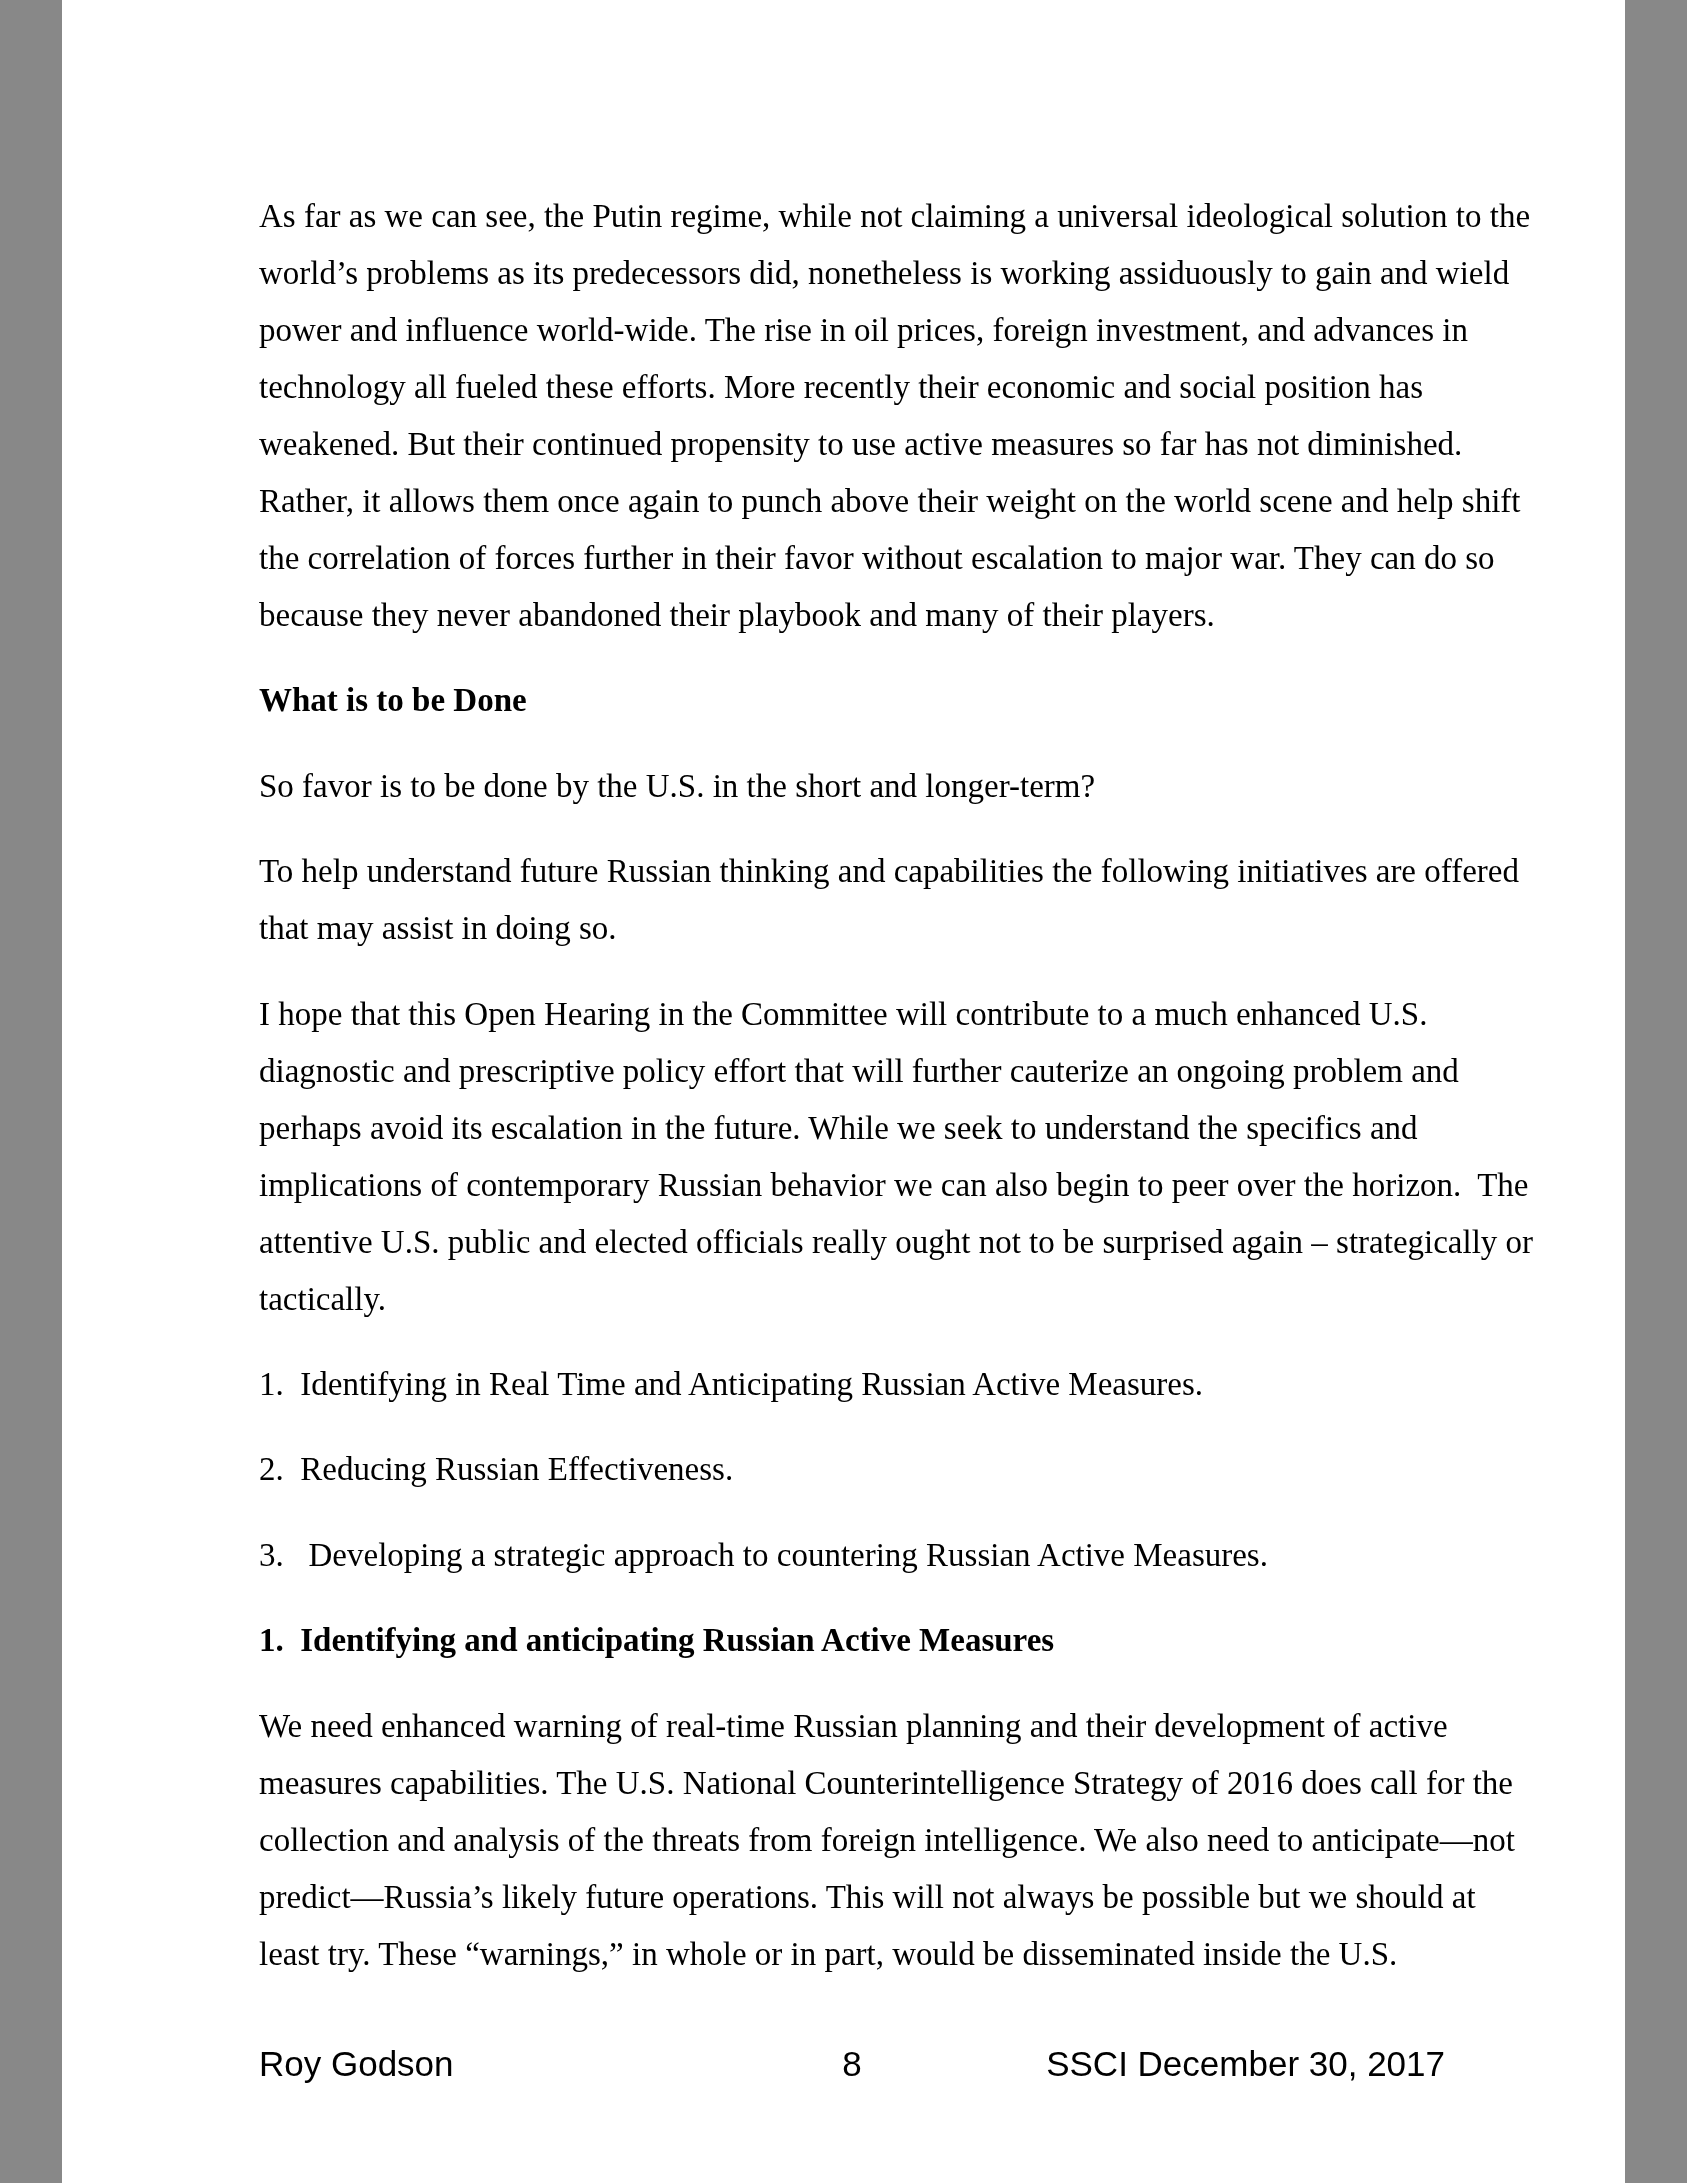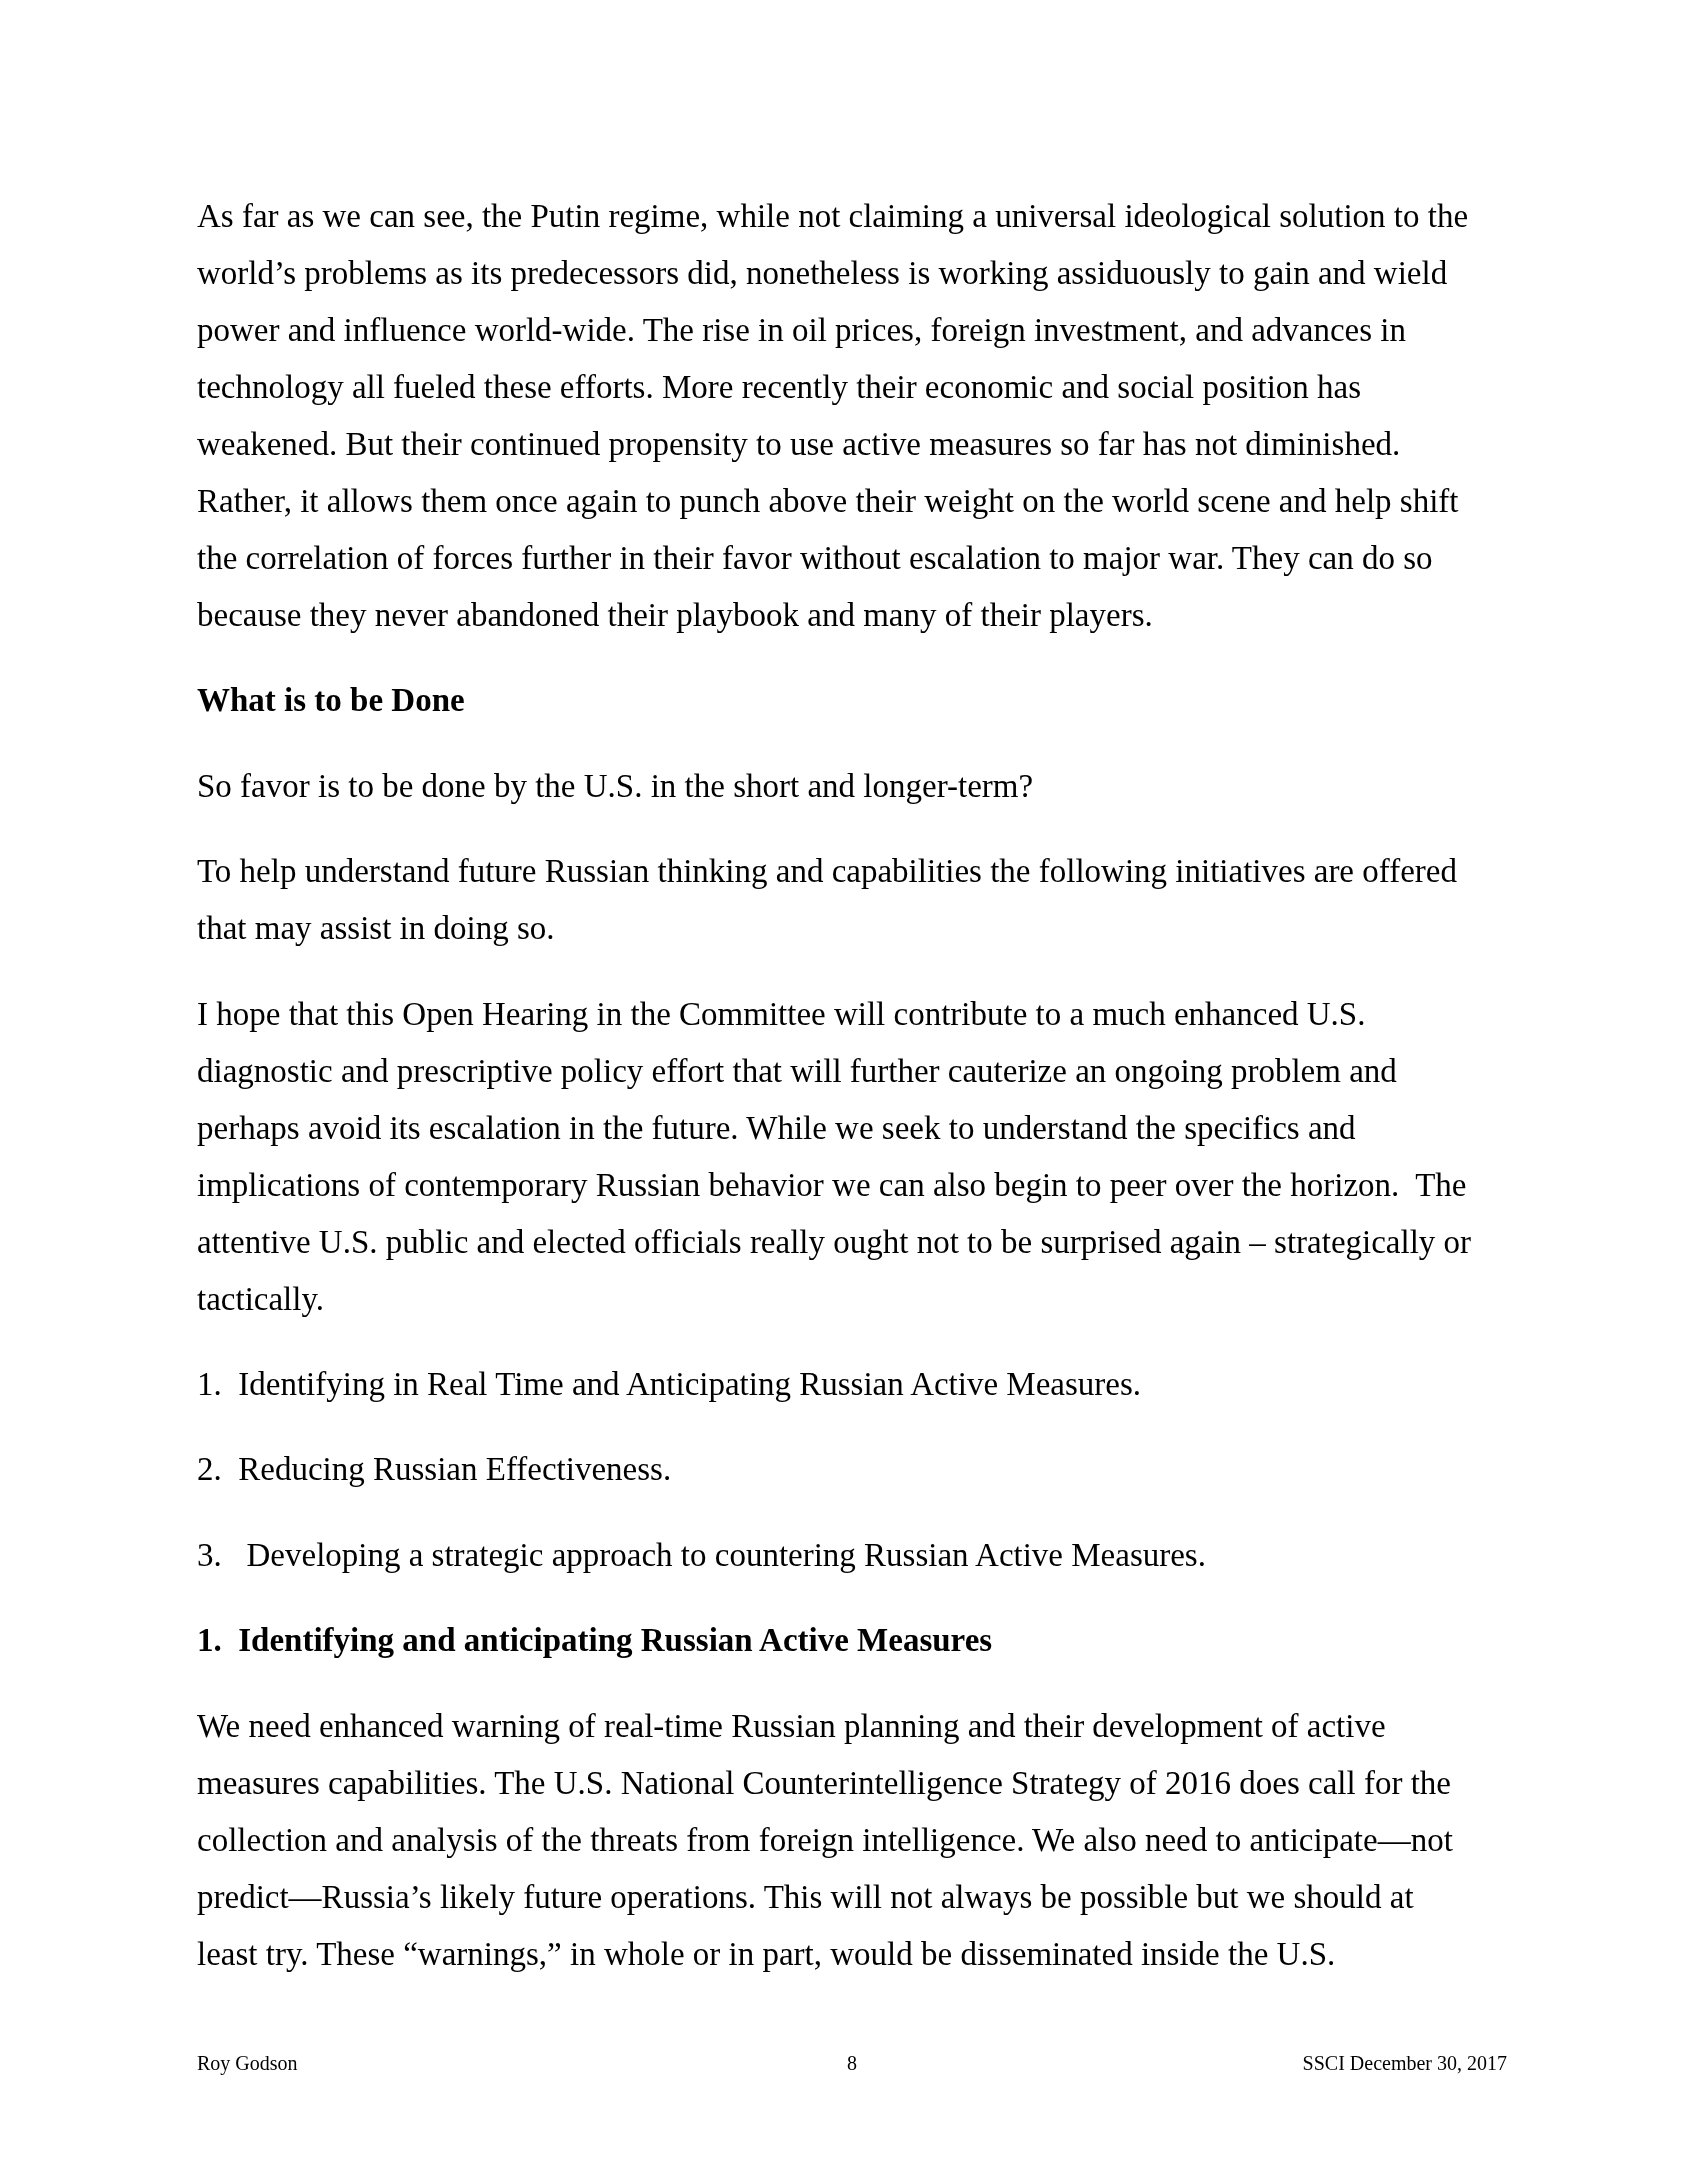--- a/index.html
+++ b/index.html
@@ -1,19 +1,19 @@
 <!DOCTYPE html>
 <html style="font-size:10.6px"><head>
 <meta charset="utf-8">
 <style>
   * { margin: 0; padding: 0; box-sizing: border-box; }
   html, body { background: #888; }
   .page {
     position: relative;
-    width: 1687px;
+    width: 1563px;
     height: 2183px;
     margin: 0 auto;
     background: #ffffff;
     color: #000000;
     font-family: "Liberation Serif", serif;
     overflow: hidden;
   }
   .content {
     position: absolute;
     left: 197px;
@@ -29,22 +29,22 @@
   }
   .heading { font-weight: bold; }
   .page-footer {
     position: absolute;
     left: 197px;
     right: 180px;
     top: 2047px;
     display: grid;
     grid-template-columns: 1fr auto 1fr;
     align-items: baseline;
-    font-family: Liberation Serif, serif;
-    font-size: 20px;
+    font-family: Liberation Sans, sans-serif;
+    font-size: 35px;
     line-height: 33px;
   }
   .page-footer .f-center { justify-self: center; }
   .page-footer .f-right  { justify-self: end; }
 </style>
 </head>
 <body>
 
 <div class="page">
   <div class="content">

